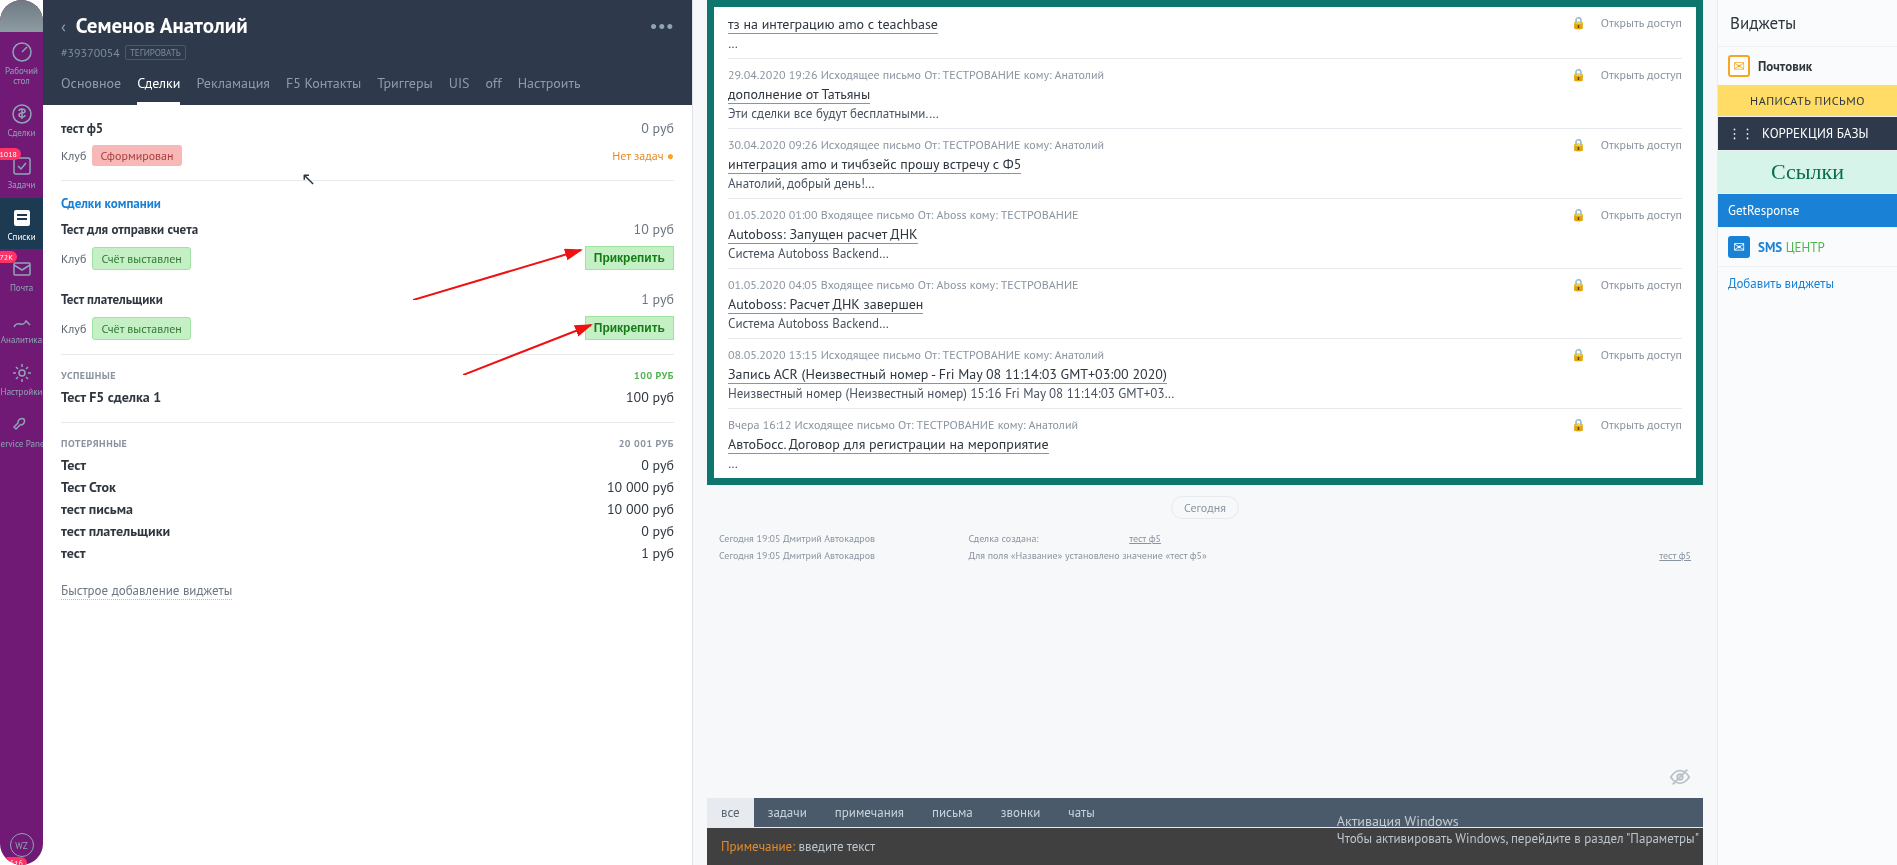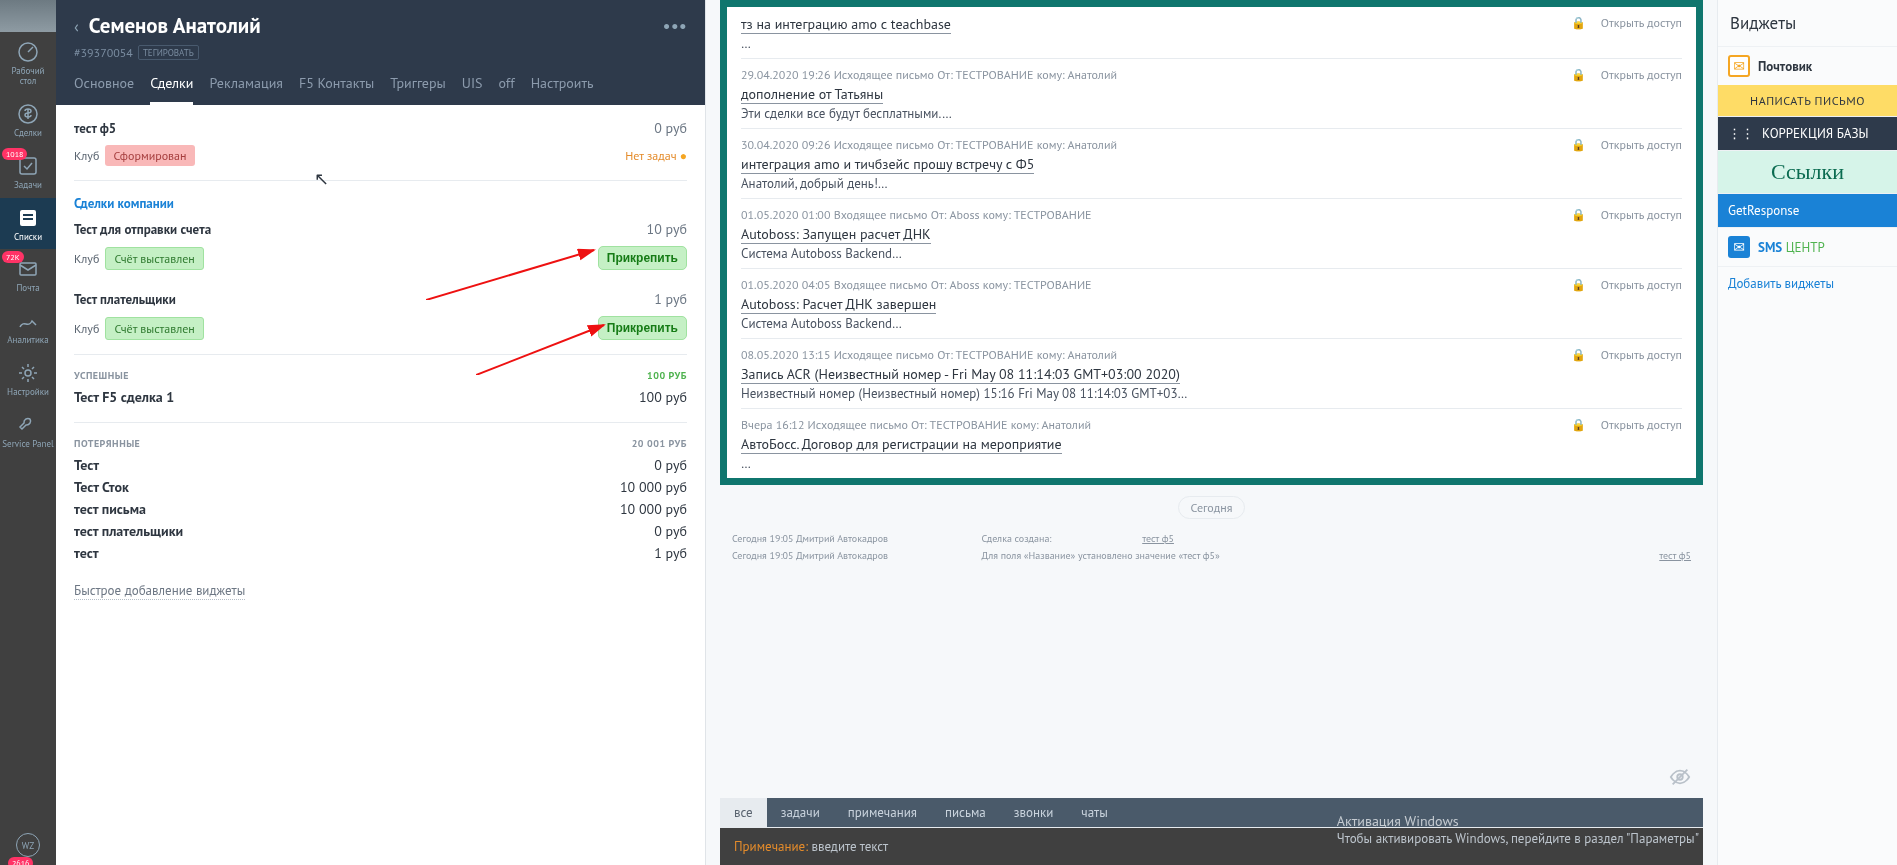--- a/index.html
+++ b/index.html
@@ -1,20 +1,20 @@
 <!DOCTYPE html>
 <html><head>
 <meta charset="utf-8">
 <style>
 * { margin: 0; padding: 0; box-sizing: border-box; }
 body { font-family: 'PT Sans', Arial, sans-serif; font-size: 13px; color: #2e3640; overflow: hidden; }
 .app { display: flex; height: 865px; width: 1897px; }
 
 
-.sidebar { width: 56px; background: #404040; display: flex; flex-direction: column; align-items: center; overflow: hidden; }
+.sidebar { width: 43px; background: #701a75; display: flex; flex-direction: column; align-items: center; overflow: hidden; border-radius: 26px; }
 .avatar-box { width: 56px; height: 32px; background: linear-gradient(#6d7a82,#8e9ba3); }
 .nav-item { display: flex; flex-direction: column; align-items: center; color: #8ea5b6; padding: 8px 2px; cursor: pointer; position: relative; width: 56px; text-align: center; }
 .nav-item.active { background: #1c3b52; color: #fff; }
 .nav-item svg { width: 24px; height: 24px; stroke: currentColor; fill: none; stroke-width: 1.5; }
 .nav-item span { font-size: 9px; margin-top: 2px; line-height: 1.1; }
 .nav-badge { position: absolute; top: 2px; left: 2px; background: #f36; color: #fff; font-size: 8px; border-radius: 8px; padding: 1px 4px; }
 
 
 .lead { width: 649px; display: flex; flex-direction: column; height: 865px; }
 .lead-header { background: #2e3a4b; color: #fff; padding: 12px 18px 0; }
@@ -33,21 +33,21 @@
 .deal-name { font-weight: 700; color: #2e3640; }
 .deal-amount { color: #6b7683; font-size: 14px; }
 .badge-group { display: flex; gap: 6px; align-items: center; margin-top: 8px; }
 .chip { font-size: 12px; color: #5a6470; }
 .status { font-size: 12px; padding: 3px 8px; border-radius: 3px; }
 .status.red { background: #f9b8b8; color: #a63f3f; }
 .status.green { background: #c5f0c5; color: #2f7a2f; border:1px solid #a0e2a0; }
 .no-tasks { color: #e48b2a; font-size: 12px; }
 .dot-orange { color:#f5a623; }
 .sep { border: none; border-top: 1px solid #e7ebef; margin: 14px 0; }
-.attach-btn { background:#c5f0c5; border:1px solid #a0e2a0; color:#157b15; font-size:12px; padding:4px 8px; border-radius:5px; cursor:pointer; font-weight:700; }
+.attach-btn { background:#c5f0c5; border:1px solid #a0e2a0; color:#157b15; font-size:12px; padding:4px 8px; border-radius:0; cursor:pointer; font-weight:700; }
 .section-h { display:flex; justify-content:space-between; color:#8a94a0; font-size:10px; letter-spacing:0.5px; margin:14px 0 4px; text-transform:uppercase; font-weight:700; }
 .link-blue { color:#1a82d6; font-weight:700; font-size:13px; }
 .simple-row { display:flex; justify-content:space-between; padding:2px 0; font-size:14px; }
 .add-deal { color:#6d7784; border-bottom:1px dotted #b5bec7; font-size:13px; cursor:pointer; display:inline-block; margin-top:18px; }
 .arrow { position:absolute; pointer-events:none; }
 .cursor { position:absolute; font-size:18px; }
 
 
 .center { flex: 1; display: flex; flex-direction: column; background: #f6f8fa; border-left:1px solid #e0e4e8; }
 .feed { padding:0 14px; overflow-y:auto; flex: 0 0 auto; }

